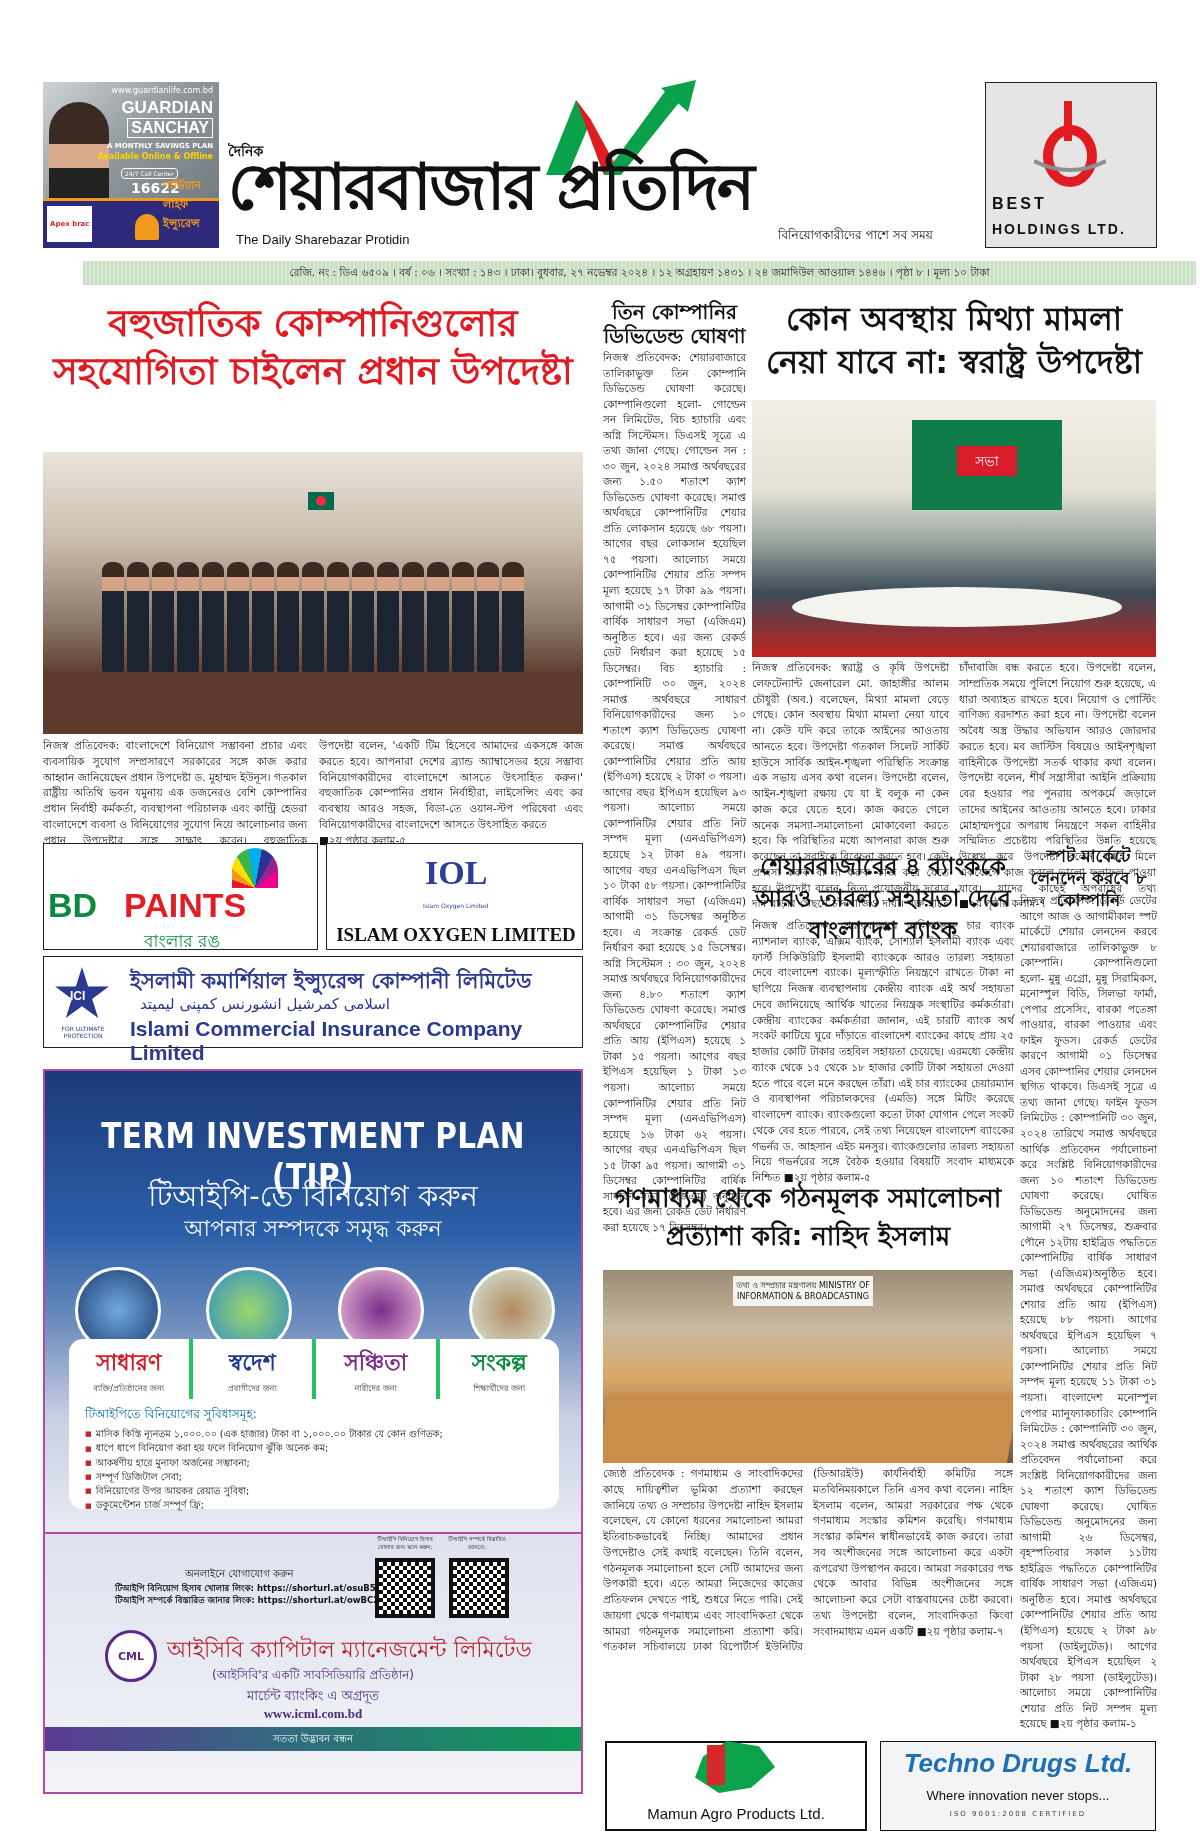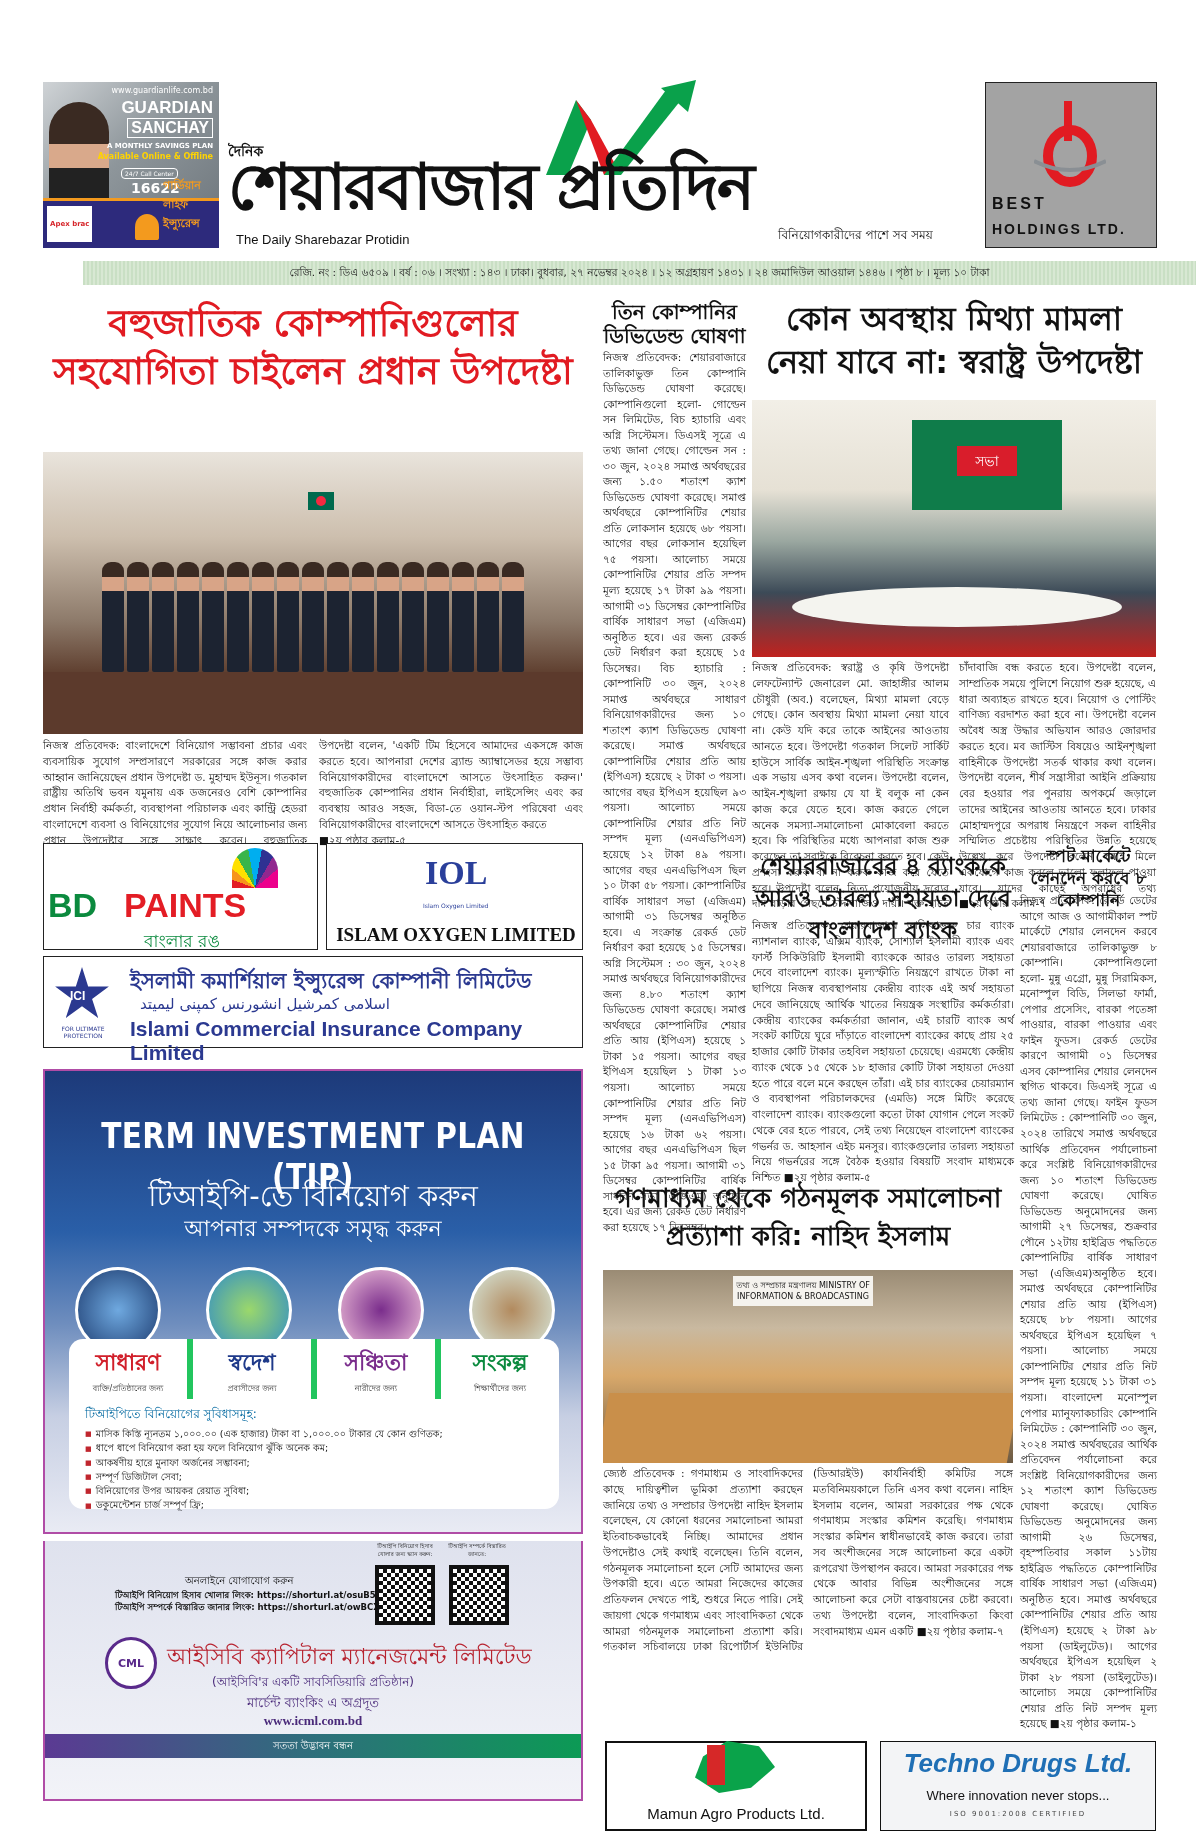--- a/index.html
+++ b/index.html
@@ -19,21 +19,21 @@
   .ad-guardian .tree { position:absolute; left:92px; bottom:8px; width:24px; height:26px; background:#f39a1e; border-radius:50% 50% 10% 10%; }
   .ad-guardian .bn { position:absolute; left:120px; bottom:14px; font-size:11px; color:#f39a1e; font-weight:bold; }
   .ad-guardian .logos { position:absolute; left:4px; bottom:6px; background:#fff; font-size:7px; padding:14px 3px; color:#d6262b; font-weight:bold; }
 
   .logo-daily { left: 228px; top: 140px; font-size: 14px; font-weight: bold; }
   .logo-main { left: 228px; top: 155px; font-size: 64px; font-weight: 900; letter-spacing: -2px; line-height: 1; font-family: "DejaVu Sans", sans-serif; }
   .logo-en { left: 236px; top: 232px; font-size: 13px; color:#111; font-family:"Liberation Sans",sans-serif; }
   .logo-tag { left: 778px; top: 226px; font-size: 12px; }
   .logo-arrow { left: 536px; top: 80px; width: 230px; height: 100px; }
 
-  .ad-best { left: 985px; top: 82px; width: 172px; height: 166px; border: 1px solid #222; background:#a3a3a3; }
+  .ad-best { left: 985px; top: 82px; width: 172px; height: 166px; border: 1px solid #222; background:#e5e5e5; }
   .ad-best .mark { position:absolute; left:48px; top:18px; width:72px; height:90px; }
   .ad-best .b1 { position:absolute; left:6px; top:112px; font-size:16px; font-weight:bold; letter-spacing:3px; font-family:"Liberation Sans",sans-serif; }
   .ad-best .b2 { position:absolute; left:6px; top:138px; font-size:14px; font-weight:bold; letter-spacing:2px; font-family:"Liberation Sans",sans-serif; }
 
   .dateline { left: 43px; top: 261px; width: 1113px; height: 24px; background: repeating-linear-gradient(90deg,#c9dfc4 0 2px,#d8e8d3 2px 4px); font-size: 10.5px; display:flex; align-items:center; justify-content:center; color:#222;margin-left:40px; }
 
   
   .lead-hl { left: 43px; top: 300px; width: 540px; text-align: center; color: #e11b22; font-size: 37px; font-weight: bold; line-height: 1.3; }
   .lead-photo { left: 43px; top: 452px; width: 540px; height: 282px; background: linear-gradient(180deg,#e9e4dc 0%,#cdbfae 30%,#8d7a6a 60%,#5b3a2a 80%,#6e4b3a 100%); overflow:hidden; }
   .lead-photo .row { position:absolute; bottom:62px; left:20px; width:500px; height:110px; display:flex; gap:3px; justify-content:center; }
@@ -63,29 +63,29 @@
   .ad-ici .en { position:absolute; left:86px; top:60px; font-size:21px; color:#2b3990; font-weight:bold; font-family:"Liberation Sans",sans-serif; }
 
   
   .ad-tip { left: 43px; top: 1069px; width: 540px; height: 465px; border: 2px solid #b04ca6; background: linear-gradient(180deg,#1d3a7a 0%,#2a5fa8 35%,#6f8ebe 55%,#c7cfe3 75%,#e9ebf4 100%); overflow:hidden; }
   .ad-tip .t1 { position:absolute; left:0; top:44px; width:100%; text-align:center; color:#fff; font-size:36px; font-weight:bold; font-family:"DejaVu Sans",sans-serif; transform: scaleX(0.82); letter-spacing:0.5px;}
   .ad-tip .t2 { position:absolute; left:0; top:102px; width:100%; text-align:center; color:#fff; font-size:29px; }
   .ad-tip .t3 { position:absolute; left:0; top:140px; width:100%; text-align:center; color:#fff; font-size:22px; }
   .ad-tip .circles { position:absolute; left:30px; top:196px; width:480px; display:flex; justify-content:space-between; }
   .ad-tip .circle { width:86px; height:86px; border-radius:50%; border:3px solid #fff; }
   .ad-tip .labels { position:absolute; left:24px; top:268px; width:490px; height:60px; background:#fff; border-radius:14px 14px 0 0; display:flex; }
-  .ad-tip .lab { flex:1; text-align:center; border-right:6px solid #22c55e; padding-top:6px; }
+  .ad-tip .lab { flex:1; text-align:center; border-right:4px solid #22c55e; padding-top:6px; }
   .ad-tip .lab:last-child { border-right:none; }
   .ad-tip .lab b { display:block; font-size:22px; }
   .ad-tip .lab i { font-style:normal; display:block; font-size:8px; color:#333; }
   .ad-tip .benefits { position:absolute; left:24px; top:328px; width:490px; height:110px; background:#fff; border-radius:0 0 14px 14px; padding:6px 16px; }
   .ad-tip .bhead { color:#0369a1; font-size:12px; margin-bottom:2px; }
   .ad-tip .benefits li { list-style:none; font-size:9.5px; line-height:1.5; }
   .ad-tip .benefits li::before { content:"\25A0"; color:#c0262e; font-size:7px; margin-right:4px; vertical-align:middle; }
-  .ad-tip-b { left: 43px; top: 1534px; width: 540px; height: 260px; border: 2px solid #b04ca6; border-top:none; background: linear-gradient(180deg,#dfe2ee 0%,#f2f3f8 100%); overflow:hidden;margin-top:7px; }
+  .ad-tip-b { left: 43px; top: 1534px; width: 540px; height: 260px; border: 2px solid #b04ca6; border-top:none; background: linear-gradient(180deg,#dfe2ee 0%,#f2f3f8 100%); overflow:hidden; }
   .ad-tip-b .online { position:absolute; left:140px; top:32px; font-size:10px; }
   .ad-tip-b .link1 { position:absolute; left:70px; top:48px; font-size:8.5px; font-weight:bold; }
   .ad-tip-b .link2 { position:absolute; left:70px; top:60px; font-size:8.5px; font-weight:bold; }
   .ad-tip-b .qrl1 { position:absolute; left:330px; top:2px; width:60px; text-align:center; font-size:5.5px; }
   .ad-tip-b .qrl2 { position:absolute; left:402px; top:2px; width:60px; text-align:center; font-size:5.5px; }
   .ad-tip-b .qr { position:absolute; width:60px; height:60px; background: repeating-conic-gradient(#111 0 25%, #fff 0 50%) 0 0/8px 8px; border:4px solid #111; }
   .ad-tip-b .qr1 { left:330px; top:24px; }
   .ad-tip-b .qr2 { left:404px; top:24px; }
   .ad-tip-b .cml { position:absolute; left:60px; top:96px; width:52px; height:52px; border-radius:50%; border:3px solid #5a2a8b; background:#fff; color:#5a2a8b; font-size:11px; font-weight:bold; display:flex; align-items:center; justify-content:center; }
   .ad-tip-b .icml { position:absolute; left:122px; top:98px; font-size:22px; color:#b7222f; }

